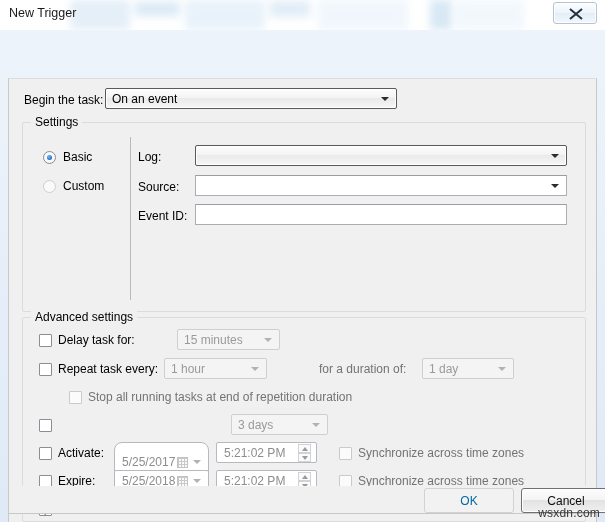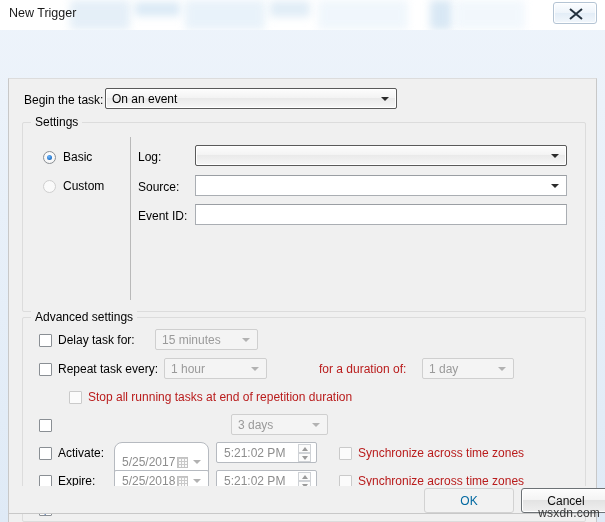--- a/index.html
+++ b/index.html
@@ -86,21 +86,21 @@
     box-sizing: border-box;
   }
 
   
   .lbl {
     position: absolute;
     white-space: nowrap;
     font-size: 12px;
     color: #000;
   }
-  .lbl.dim { color: #b91c1c; }
+  .lbl.dim { color: #737373; }
 
   .combo {
     position: absolute;
     box-sizing: border-box;
     border: 1px solid #aaaeb3;
     background: linear-gradient(to bottom, #fdfdfd 0%, #f3f3f3 48%, #eaeaea 50%, #f6f6f6 100%);
     border-radius: 2px;
   }
   .combo.focused {
     border: 1px solid #5a5a5a;
@@ -348,21 +348,21 @@
     <div class="lbl" style="left:129px; top:130px;">Event ID:</div>
     <div class="editbox" style="left:186px; top:125px; width:372px; height:21px;">
       <span class="etext"></span>
     </div>
 
     <div class="group" style="left:13px; top:238px; width:564px; height:205px;"></div>
     <div class="group-title" style="left:22px; top:231px;">Advanced settings</div>
 
     <div class="check" style="left:30px; top:255px;"></div>
     <div class="lbl" style="left:49px; top:254px;">Delay task for:</div>
-    <div class="combo disabled" style="left:146px; top:250px; width:103px; height:21px;">
+    <div class="combo disabled" style="left:168px; top:250px; width:103px; height:21px;">
       <span class="ctext">15 minutes</span>
       <span class="arrow dim"></span>
     </div>
 
     <div class="check" style="left:30px; top:284px;"></div>
     <div class="lbl" style="left:49px; top:283px;">Repeat task every:</div>
     <div class="combo disabled" style="left:155px; top:279px; width:103px; height:21px;">
       <span class="ctext">1 hour</span>
       <span class="arrow dim"></span>
     </div>

